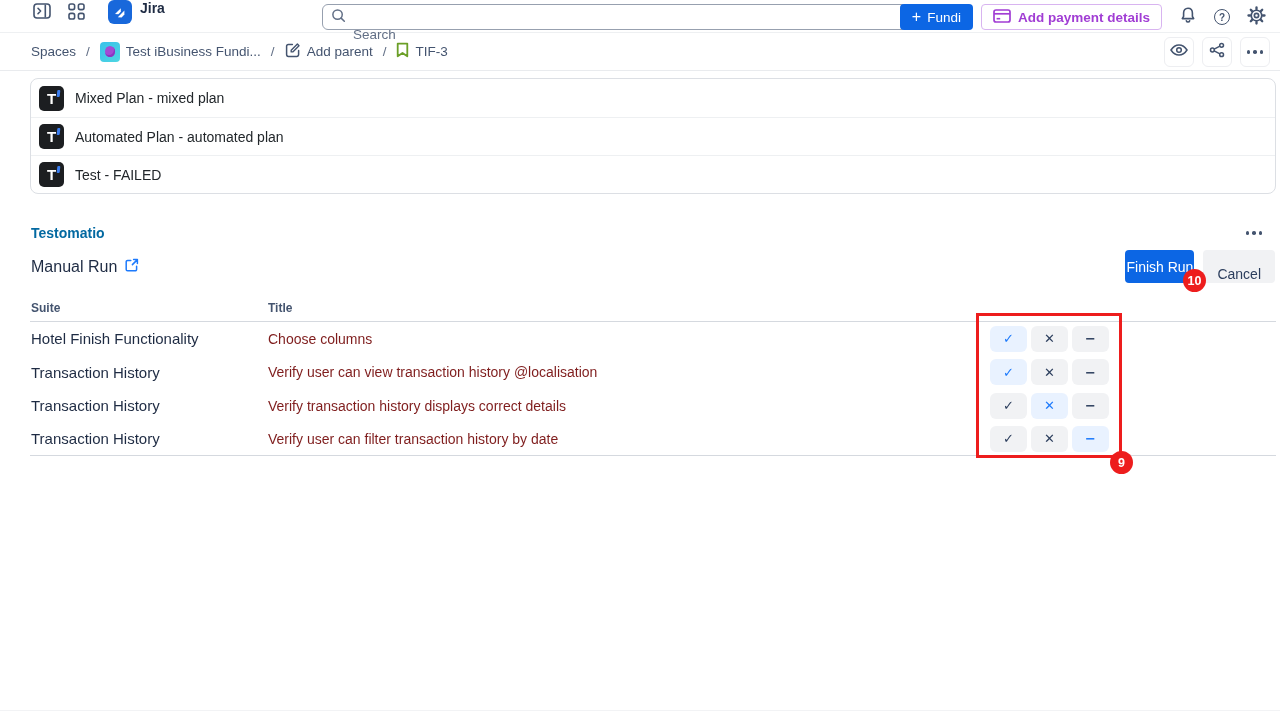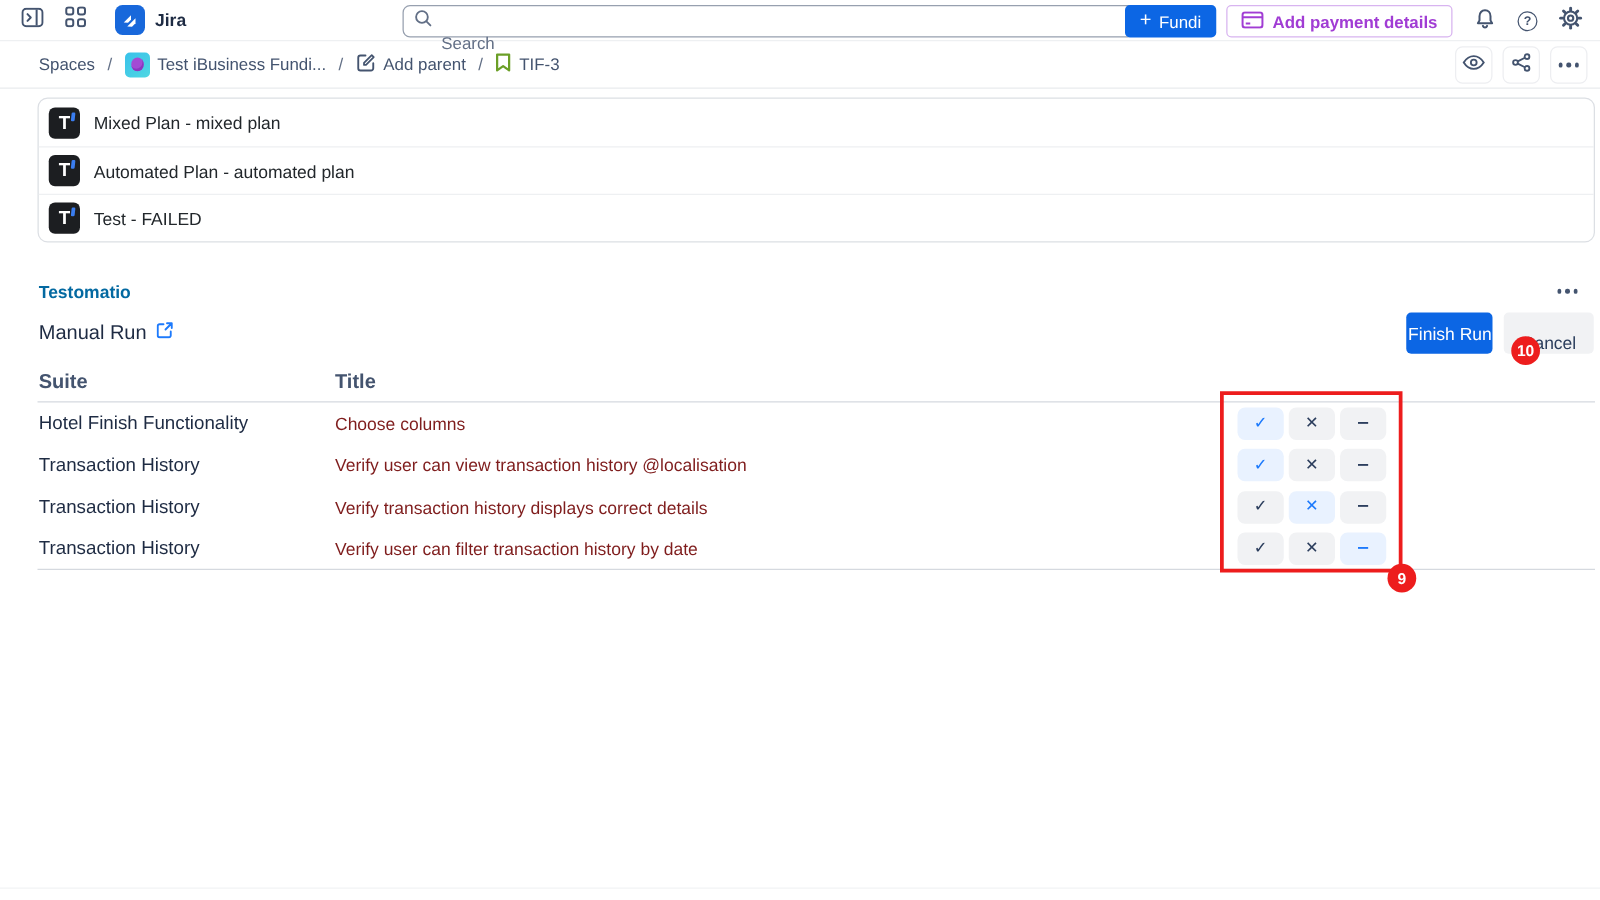--- a/index.html
+++ b/index.html
@@ -1,20 +1,20 @@
 <!DOCTYPE html>
 <html><head>
 <meta charset="utf-8">
 <style>
   * { margin:0; padding:0; box-sizing:border-box; }
   html,body { width:1280px; height:720px; background:#fff; overflow:hidden;
               font-family:"Liberation Sans", sans-serif; color:#1e2b43; }
 
   
-  .topnav { height:33px; display:flex; align-items:center; padding:0 14px 0 12px;
+  .topnav { height:33px; display:flex; align-items:flex-start; padding:0 14px 0 28px;
             border-bottom:1px solid #eef0f2; position:relative; }
   .nav-icon-btn { width:28px; height:26px; display:flex; align-items:center; justify-content:center;
                   border-radius:4px; cursor:pointer; }
   .jira-logo { width:24px; height:24px; border-radius:6px; background:#1868db;
                display:flex; align-items:center; justify-content:center; margin-left:18px; }
   .app-name { font-size:14px; font-weight:700; color:#1e2b43; margin-left:8px; }
   .search-wrap { position:absolute; left:322px; top:4px; width:586px; height:26px; }
   .search-box { width:100%; height:100%; border:1px solid #97a0af; border-radius:6px;
                 display:flex; align-items:center; padding:0 8px; background:#fff; }
   .search-box input { border:none; outline:none; flex:1; font-size:13.5px; color:#1e2b43;
@@ -68,21 +68,21 @@
   .run-title { font-size:16px; color:#1e2b43; display:flex; align-items:center; gap:8px; }
   .run-spacer { flex:1; }
   .finish-btn { height:33px; padding:0 1px; background:#0c66e4; border:none; border-radius:4px;
                 color:#fff; font-size:14px; font-weight:500; cursor:pointer; font-family:"Liberation Sans", sans-serif; }
   .cancel-btn { height:33px; padding:16px 14px; margin-left:9px; margin-right:1px; background:#f1f2f4; border:none; border-radius:4px;
                 color:#2c3e5d; font-size:14px; font-weight:500; cursor:pointer; font-family:"Liberation Sans", sans-serif; }
 
   
   .test-table { margin:15px 4px 0 30px; }
   .thead { display:flex; align-items:flex-end; height:24px; border-bottom:1px solid #d5d9df;
-           font-size:16px; font-weight:700; color:#44546f; padding-bottom:6px; }
+           font-size:12px; font-weight:700; color:#44546f; padding-bottom:6px; }
   .trow { display:flex; align-items:center; height:33.5px; }
   .col-suite { width:238px; padding-left:1px; }
   .col-title { flex:1; }
   .col-actions { width:300px; }
   .thead .col-actions { padding-left:17px; }
   .cell-suite { font-size:15px; color:#1e2b43; }
   .cell-title { font-size:14px; color:#7f1d1d; }
   .action-group { display:flex; gap:4px; padding-left:14px; }
   .abtn { width:37px; height:26px; border:none; border-radius:6px; background:#f1f2f4; color:#2c3e5d;
           font-size:13px; font-weight:700; display:flex; align-items:center; justify-content:center;
@@ -90,21 +90,21 @@
   .abtn.selected { background:#e9f2ff; color:#1d7afc; }
   .table-bottom { border-bottom:1px solid #d5d9df; }
 
   
   .anno-rect { position:absolute; left:976px; top:313px; width:146px; height:145px;
                border:3.5px solid #ed1d1d; z-index:40; pointer-events:none; }
   .anno-badge { position:absolute; min-width:23px; height:23px; padding:0 4px; border-radius:12px;
                 background:#ed1d1d; color:#fff; font-size:12.5px; font-weight:700;
                 display:flex; align-items:center; justify-content:center; z-index:50; pointer-events:none; }
   .badge-9  { left:1110px; top:451px; }
-  .badge-10 { left:1209px; top:269px; }
+  .badge-10 { left:1183px; top:269px; }
 
   .footer-line { position:absolute; left:0; top:710px; width:1280px; height:1px; background:#f2f3f5; }
 </style>
 </head>
 <body>
 
 <div class="topnav">
   <div class="nav-icon-btn">
     <span>
       <svg width="18" height="16" viewBox="0 0 18 16">

